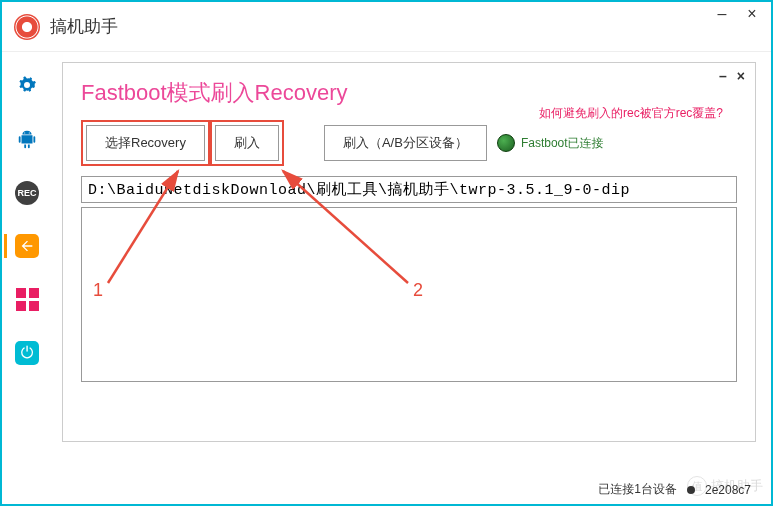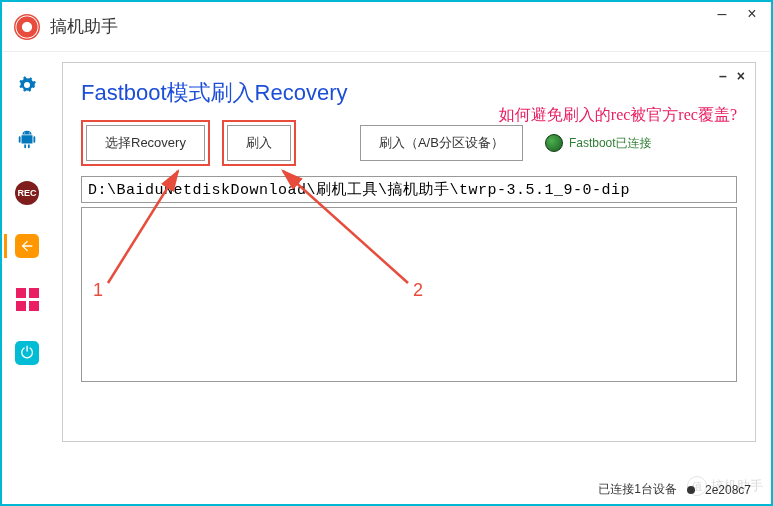--- a/index.html
+++ b/index.html
@@ -12,37 +12,37 @@
     .app-title { font-size: 17px; color: #333; }
     .win-controls { position: absolute; right: 10px; top: 5px; display: flex; gap: 12px; }
     .win-btn { width: 18px; height: 18px; font-size: 16px; cursor: pointer; text-align: center; line-height: 14px; color: #333; }
     
     .body-area { display: flex; height: calc(100% - 50px); }
     
     .sidebar { width: 50px; display: flex; flex-direction: column; align-items: center; padding-top: 20px; gap: 28px; background: #fff; }
     .side-icon { width: 26px; height: 26px; display: flex; align-items: center; justify-content: center; cursor: pointer; }
     .gear-icon svg { fill: #0277bd; }
     .android-icon svg { fill: #0277bd; }
-    .rec-icon { width: 24px; height: 24px; border-radius: 50%; background: #7f1d1d; color: #fff; font-size: 9px; font-weight: bold; display: flex; align-items: center; justify-content: center; }
+    .rec-icon { width: 24px; height: 24px; border-radius: 50%; background: #404040; color: #fff; font-size: 9px; font-weight: bold; display: flex; align-items: center; justify-content: center; }
     .back-icon-wrap { position: relative; border-left: 3px solid #ff9800; padding-left: 8px; margin-left: -11px; width: 36px; }
     .back-icon { width: 24px; height: 24px; background: #ff9800; border-radius: 5px; display: flex; align-items: center; justify-content: center; color: #fff; }
     .grid-icon { display: grid; grid-template-columns: 10px 10px; grid-template-rows: 10px 10px; gap: 3px; }
     .grid-icon span { background: #e91e63; }
     .power-icon { width: 24px; height: 24px; background: #00bcd4; border-radius: 5px; display: flex; align-items: center; justify-content: center; color: #fff; font-size: 16px; }
     
     .content-area { flex: 1; position: relative; padding: 10px 15px 10px 10px; }
     
     .inner-window { border: 1px solid #ccc; background: #fff; width: 100%; height: 380px; position: relative; padding: 15px 18px; }
     .inner-controls { position: absolute; right: 10px; top: 5px; display: flex; gap: 10px; }
     .inner-btn { font-size: 14px; cursor: pointer; color: #333; font-weight: bold; }
     
-    .dialog-title { font-size: 22px; font-weight: 300; color: #1d4ed8; margin-bottom: 12px; }
-    .help-link { position: absolute; right: 18px; top: 42px; font-size: 16px; color: #e91e63; cursor: pointer; font-family: Liberation Serif, serif; }
+    .dialog-title { font-size: 22px; font-weight: 300; color: #ec4899; margin-bottom: 12px; }
+    .help-link { position: absolute; right: 32px; top: 42px; font-size: 12px; color: #e91e63; cursor: pointer; }
     
-    .button-row { display: flex; align-items: center; gap: 12px; margin-bottom: 10px; }
+    .button-row { display: flex; align-items: center; margin-bottom: 10px; }
     .btn { border: 1px solid #999; background: #fff; padding: 8px 18px; font-size: 13px; cursor: pointer; color: #333; }
     .btn-bold { font-weight: normal; }
     .red-box { border: 2px solid #e74c3c; padding: 3px; display: inline-block; }
     
     .status-wrap { display: flex; align-items: center; gap: 6px; margin-left: 10px; }
     .status-dot { width: 18px; height: 18px; border-radius: 50%; background: radial-gradient(circle at 35% 35%, #4caf50, #1b5e20); border: 1px solid #0d3d0d; }
     .status-text { color: #2e7d32; font-size: 12px; text-align: right; }
     
     .path-input { width: 100%; border: 1px solid #999; padding: 4px 6px; font-family: "Courier New", monospace; font-size: 15px; letter-spacing: 0.5px; color: #000; }
     .log-area { width: 100%; height: 175px; border: 1px solid #999; margin-top: 4px; resize: none; }

